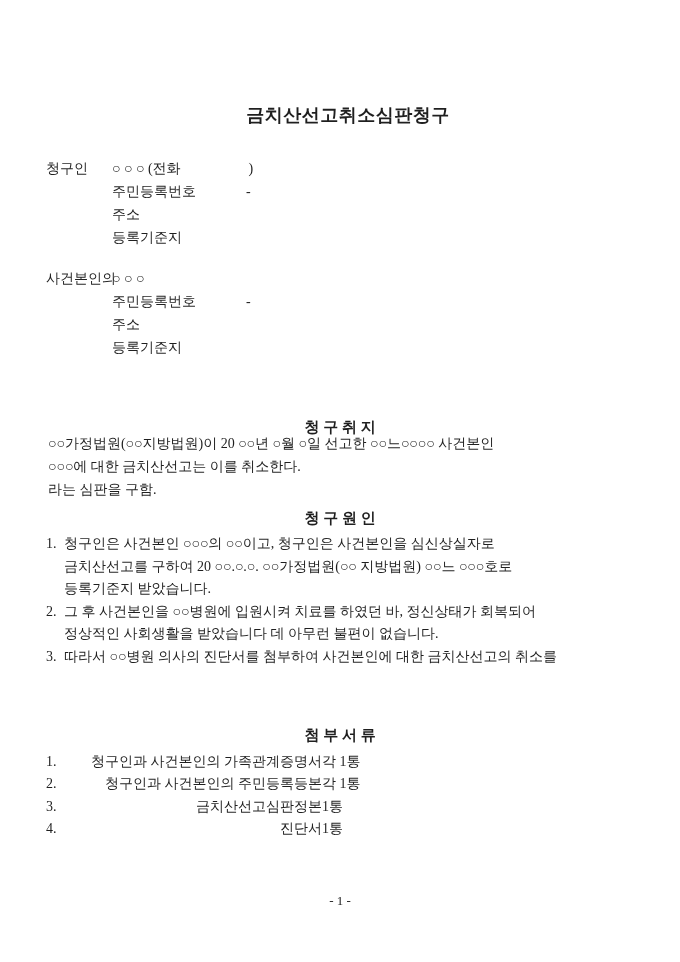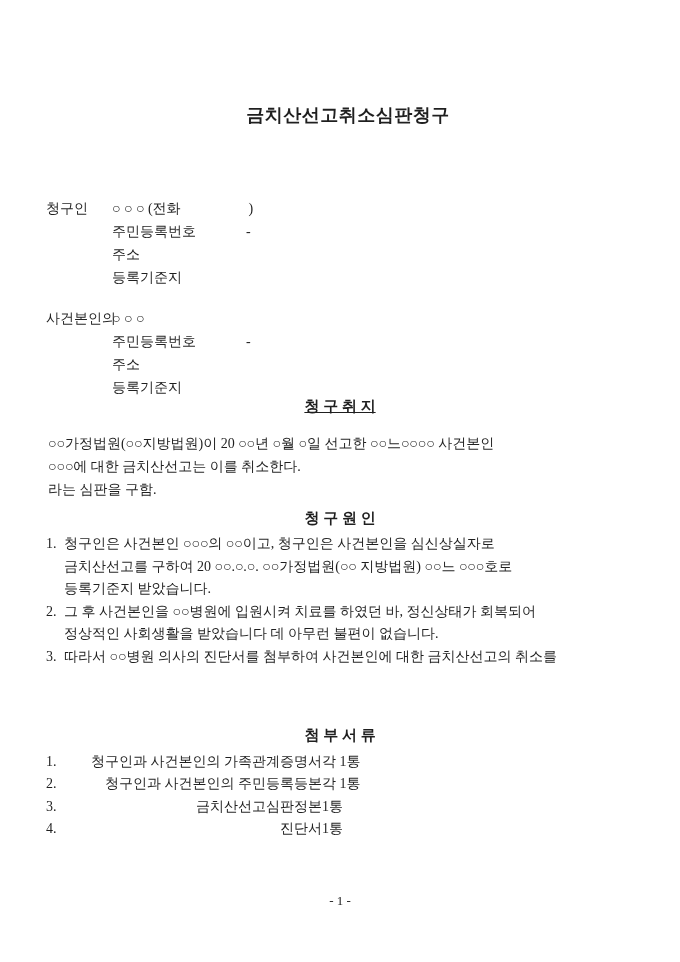--- a/index.html
+++ b/index.html
@@ -17,29 +17,29 @@
     overflow: hidden;
   }
   .doc-title {
     position: absolute; top: 103px; left: 0; width: 100%;
     text-align: center;
     font-size: 18px; font-weight: bold; letter-spacing: 0.5px; padding-left: 16px;
   }
   .party { position: absolute; left: 46px; line-height: 23px; white-space: nowrap; }
   .party-1 { top: 157px; }
   .party-2 { top: 267px; }
-  .role { display: inline-block; width: 66px; margin-top: 40px; }
+  .role { display: inline-block; width: 66px; }
   .party-fields { padding-left: 66px; }
   .phone-gap { display: inline-block; width: 68px; }
   .field-gap { display: inline-block; width: 50px; }
   .section-heading {
     position: absolute; left: 0; width: 100%;
     text-align: center; font-weight: bold; font-size: 15px;
   }
-  .heading-purpose { top: 397px; text-decoration: underline; }
+  .heading-purpose { top: 418px; }
   .purpose-body { position: absolute; left: 48px; top: 432px; width: 600px; line-height: 23px; white-space: nowrap; }
   .heading-cause { top: 509px; }
   .cause-list { position: absolute; left: 46px; top: 533px; width: 610px; line-height: 22.5px; white-space: nowrap; }
   .num { display: inline-block; width: 18px; }
   .cont { padding-left: 18px; }
   .heading-attach { top: 726px; }
   .attach-list { position: absolute; left: 46px; top: 751px; line-height: 22.4px; white-space: nowrap; }
   .attach-name { display: inline-block; width: 258px; text-align: right; }
   .footer {
     position: absolute; top: 893px; left: 0; width: 100%;

